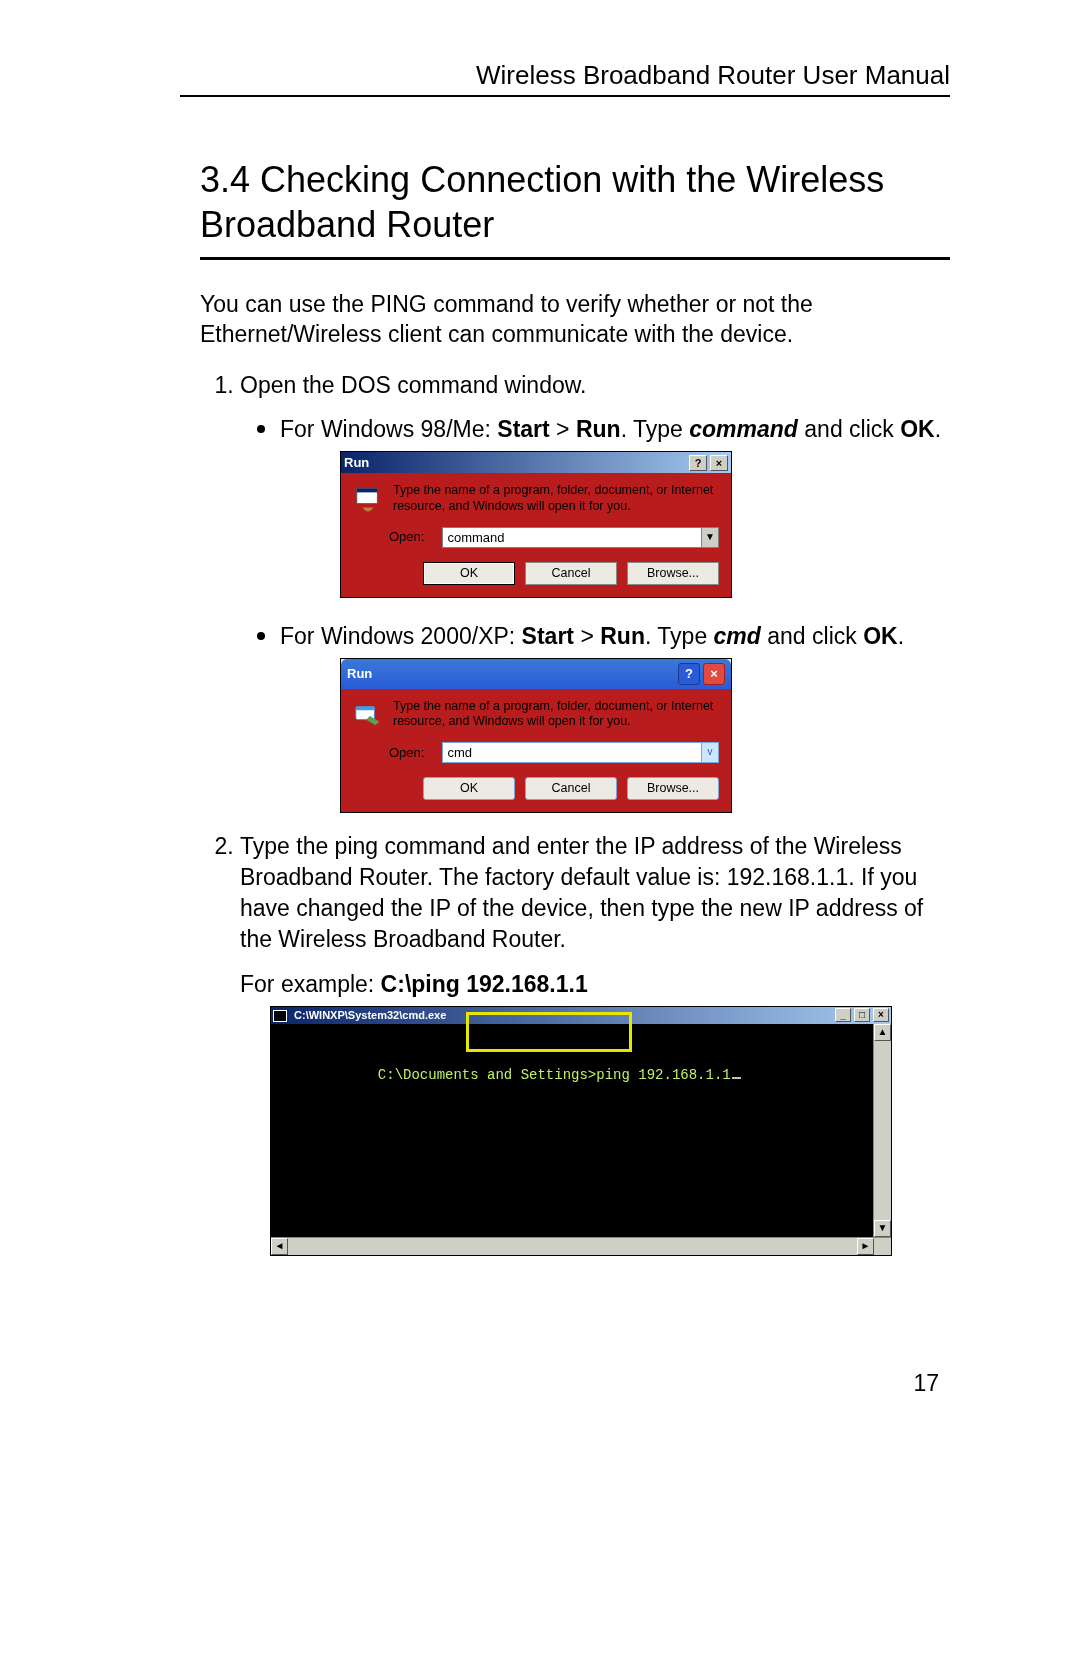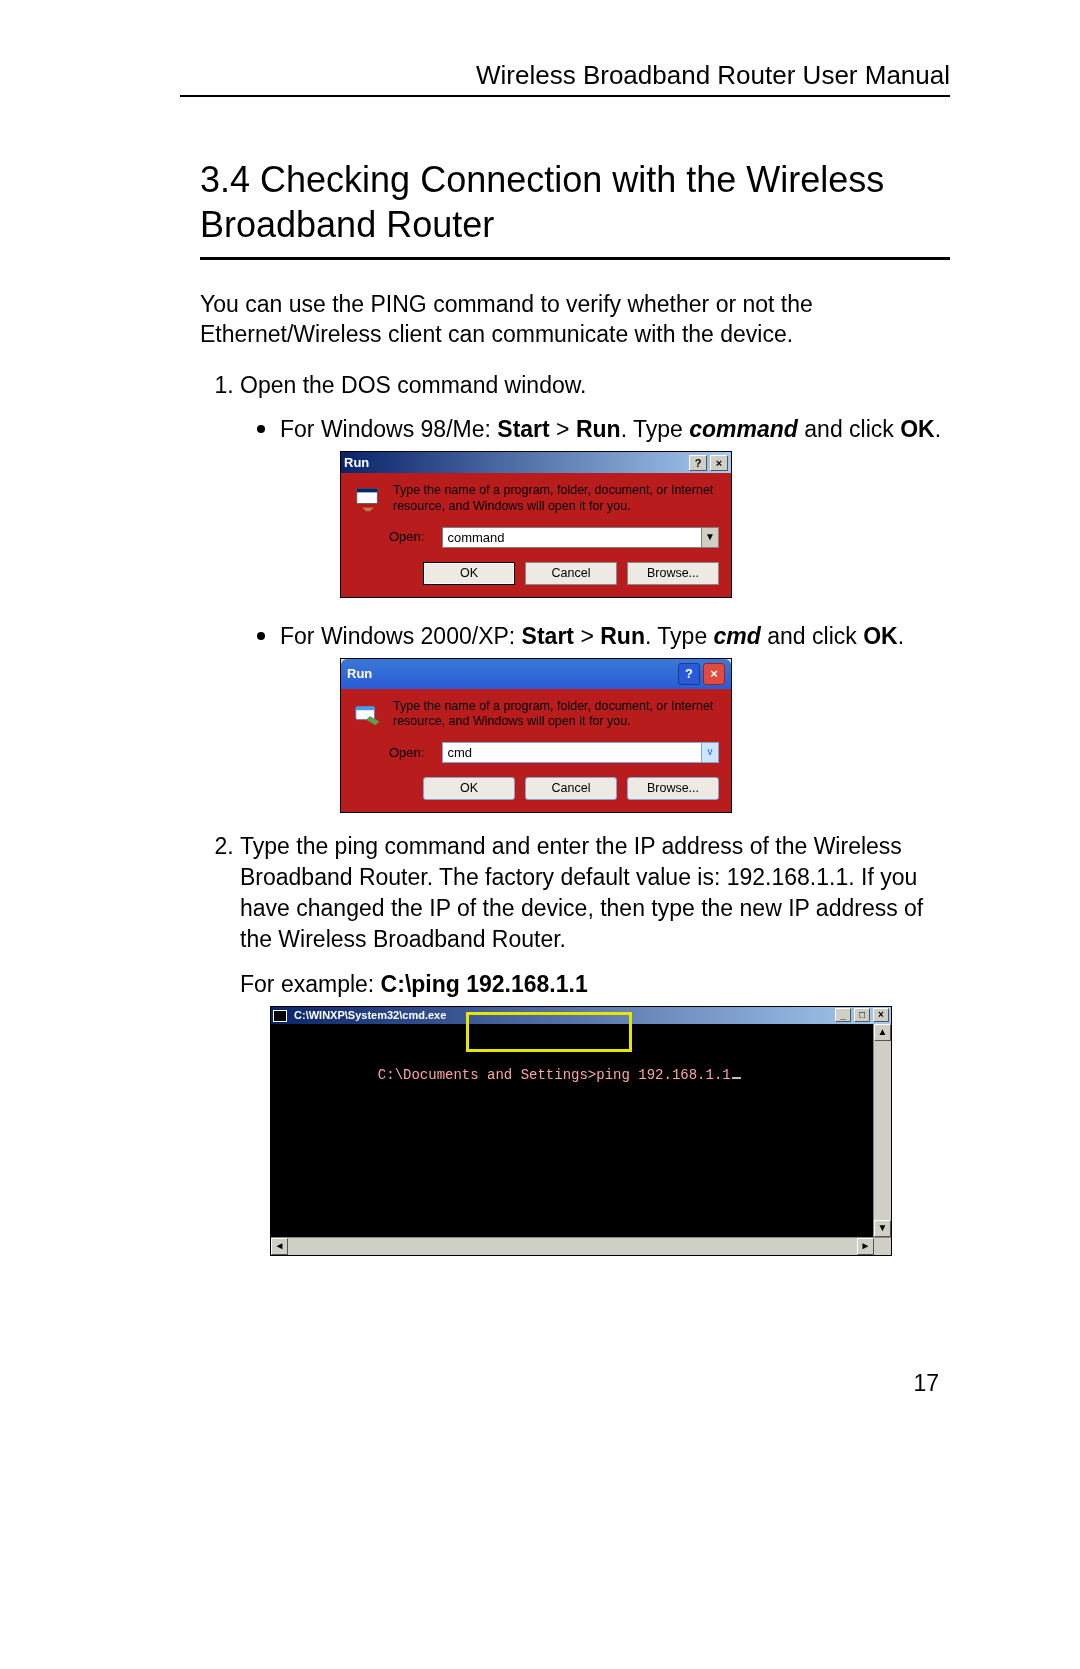--- a/index.html
+++ b/index.html
@@ -155,21 +155,21 @@
   .cmd-title {
     background: linear-gradient(to right, #0a246a, #a6caf0);
     color:#fff; font-weight:bold; font-size:11px;
     display:flex; justify-content:space-between; align-items:center;
     padding: 1px 2px;
   }
   .cmd-title .title-icons .ticon98 { width:14px; height:12px; font-size:10px; line-height:12px;}
   .cmd-body-wrap { display:flex; }
   .cmd-body {
     flex:1 1 auto;
-    background:#000; color:#fca5a5;
+    background:#000; color:#bef264;
     font-family: "Courier New", monospace;
     font-size: 14px;
     padding: 4px 6px;
     height: 205px;
     position: relative;
     white-space: pre;
   }
   .highlight-box {
     position:absolute;
     border: 3px solid #e6e600;

